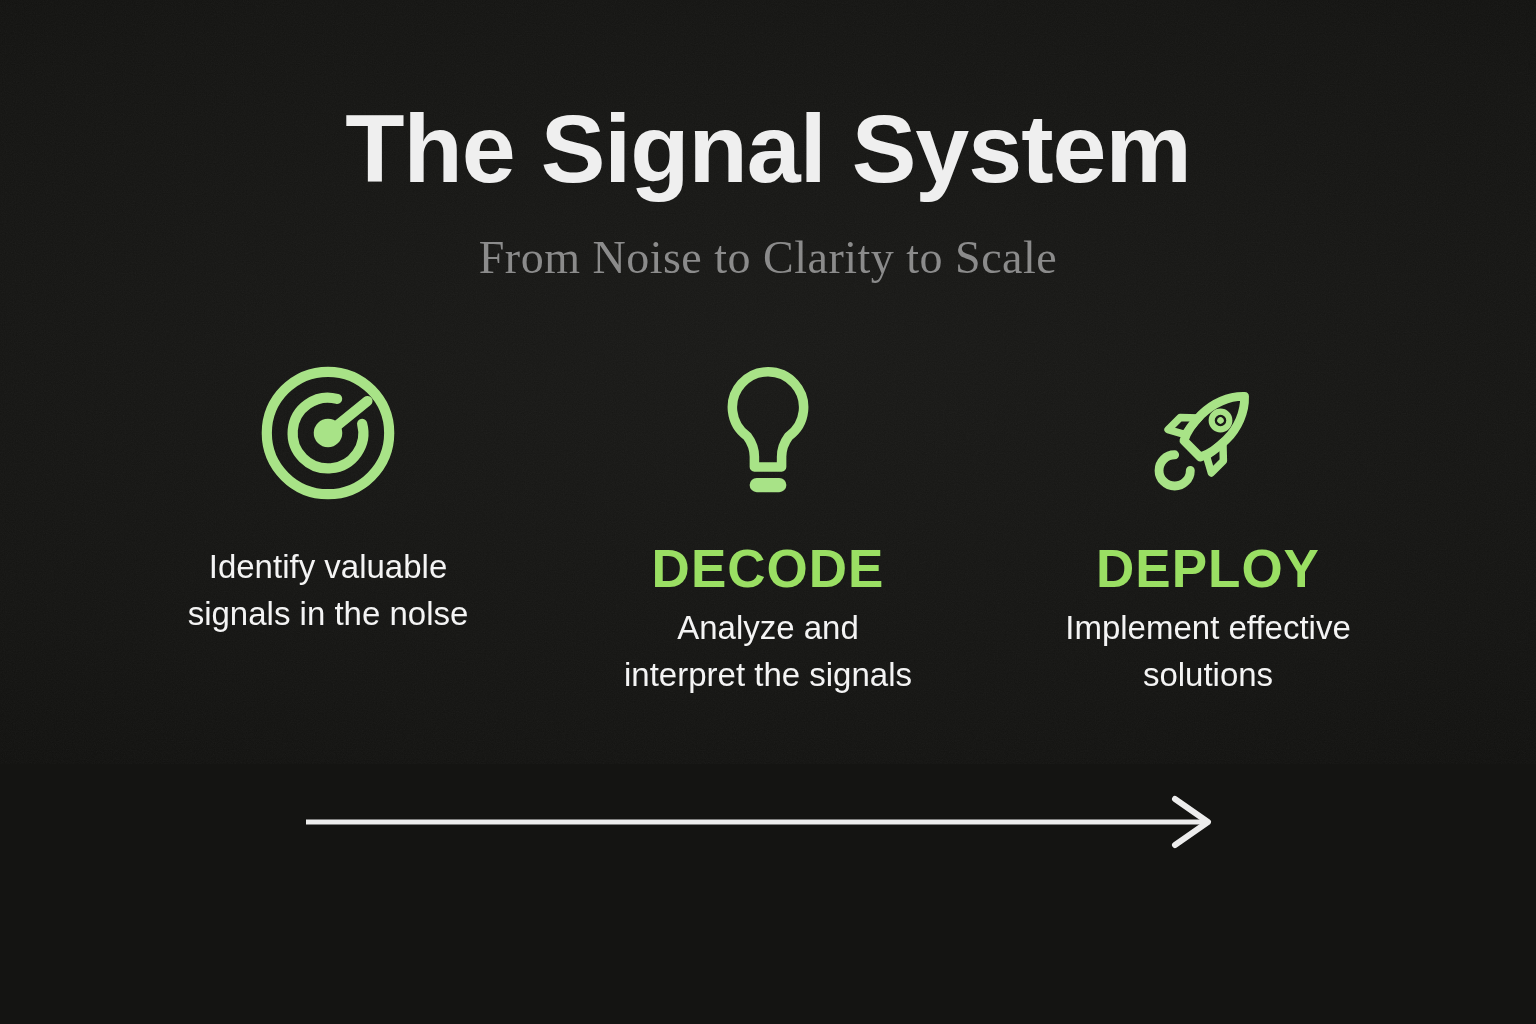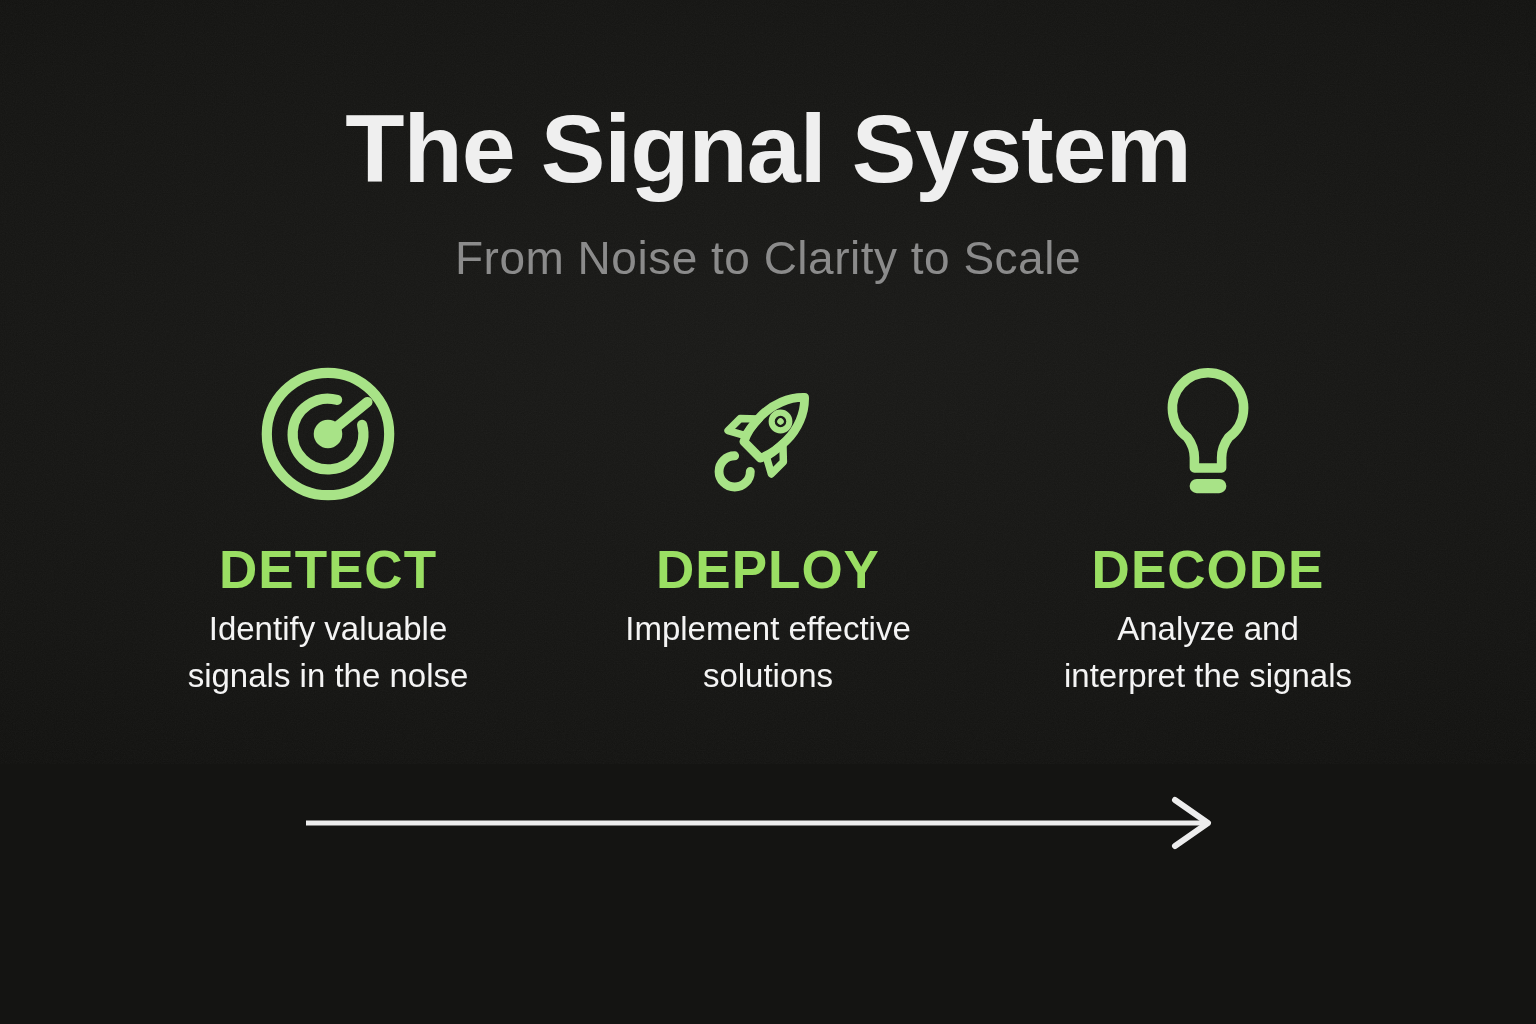--- a/index.html
+++ b/index.html
@@ -36,20 +36,21 @@
     z-index: 1;
   }
   .subtitle {
     margin-top: 28px;
     font-size: 46px;
     font-weight: 400;
     letter-spacing: 0.5px;
     color: #8B8B8B;
     text-align: center;
     z-index: 1;
+    font-family: Liberation Serif, serif;
   }
   .steps {
     margin-top: 78px;
     display: flex;
     justify-content: center;
     z-index: 1;
   }
   .step {
     width: 440px;
     display: flex;
@@ -108,55 +109,54 @@
       <div class="icon-box">
         <svg width="136" height="136" viewBox="0 0 100 100">
           <g stroke="#A8E387" fill="none" stroke-linecap="round">
             <circle cx="50" cy="50" r="45" stroke-width="7.5"></circle>
             <path d="M75.1 43.3 A26 26 0 1 1 56.7 24.9" stroke-width="7.5"></path>
             <line x1="50" y1="50" x2="79" y2="26.5" stroke-width="7.5"></line>
             <circle cx="50" cy="50" r="10.5" fill="#A8E387" stroke="none"></circle>
           </g>
         </svg>
       </div>
-      <div class="step-heading">DETECT</div>
       <div class="step-desc">Identify valuable
 signals in the nolse</div>
+    </div>
+
+    <div class="step">
+      <div class="icon-box">
+        <svg width="136" height="136" viewBox="0 0 100 100">
+          <path d="M40 75 L40 67.5 Q40 59.5 34.8 52.5 A26.2 26.2 0 1 1 65.2 52.5 Q60 59.5 60 67.5 L60 75 Z" stroke="#A8E387" stroke-width="7" fill="none" stroke-linejoin="round" stroke-linecap="round"></path>
+          <rect x="36.5" y="83" width="27" height="10.5" rx="5.25" fill="#A8E387"></rect>
+        </svg>
+      </div>
+      <div class="step-heading">DECODE</div>
+      <div class="step-desc">Analyze and
+interpret the signals</div>
     </div>
 
     <div class="step">
       <div class="icon-box">
         <svg width="136" height="136" viewBox="0 0 100 100">
           <g transform="rotate(45 50 50)" stroke="#A8E387" stroke-width="6.5" fill="none" stroke-linejoin="round" stroke-linecap="round">
             <path d="M50 12 C58.5 20 63 32 63 44 C63 54.5 61 62 58.5 66.5 L41.5 66.5 C39 62 37 54.5 37 44 C37 32 41.5 20 50 12 Z"></path>
             <circle cx="50" cy="37" r="6.5" stroke-width="4.5"></circle>
             <circle cx="50" cy="37" r="2.4" fill="#A8E387" stroke="none"></circle>
             <path d="M37.5 47 L27.5 56.5 L27.5 69 L38.5 63 Z" stroke-width="5.5"></path>
             <path d="M62.5 47 L72.5 56.5 L72.5 69 L61.5 63 Z" stroke-width="5.5"></path>
           </g>
           <path d="M37 77.5 A11.5 11.5 0 1 1 25.5 66" stroke="#A8E387" stroke-width="6.5" fill="none" stroke-linecap="round"></path>
         </svg>
       </div>
       <div class="step-heading">DEPLOY</div>
       <div class="step-desc">Implement effective
 solutions</div>
     </div>
 
-    <div class="step">
-      <div class="icon-box">
-        <svg width="136" height="136" viewBox="0 0 100 100">
-          <path d="M40 75 L40 67.5 Q40 59.5 34.8 52.5 A26.2 26.2 0 1 1 65.2 52.5 Q60 59.5 60 67.5 L60 75 Z" stroke="#A8E387" stroke-width="7" fill="none" stroke-linejoin="round" stroke-linecap="round"></path>
-          <rect x="36.5" y="83" width="27" height="10.5" rx="5.25" fill="#A8E387"></rect>
-        </svg>
-      </div>
-      <div class="step-heading">DECODE</div>
-      <div class="step-desc">Analyze and
-interpret the signals</div>
-    </div>
-
   </div>
 
   <div class="arrow-wrap">
     <svg width="930" height="56" viewBox="0 0 930 56">
       <line x1="3" y1="28" x2="903" y2="28" stroke="#EDEDED" stroke-width="5"></line>
       <polyline points="872,5 905,28 872,51" stroke="#EDEDED" stroke-width="6" fill="none" stroke-linecap="round" stroke-linejoin="round"></polyline>
     </svg>
   </div>
 
 </div>

